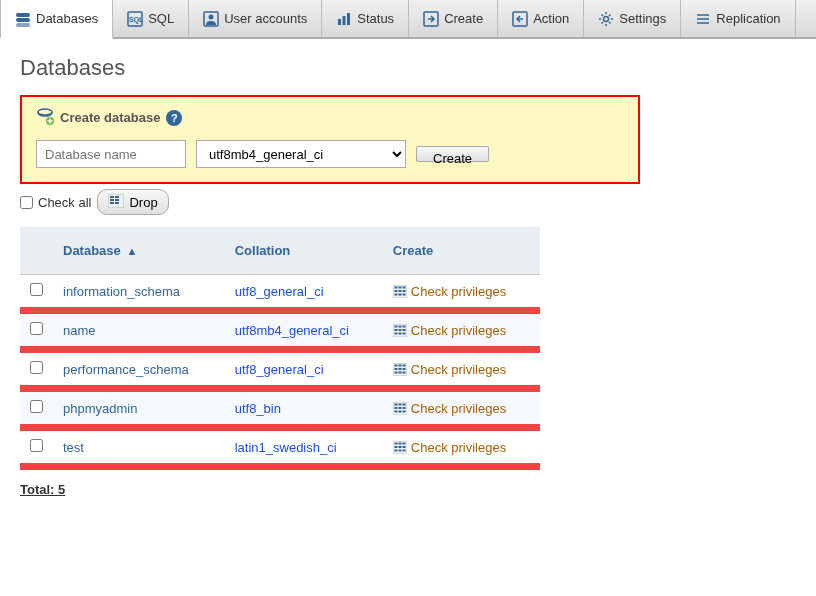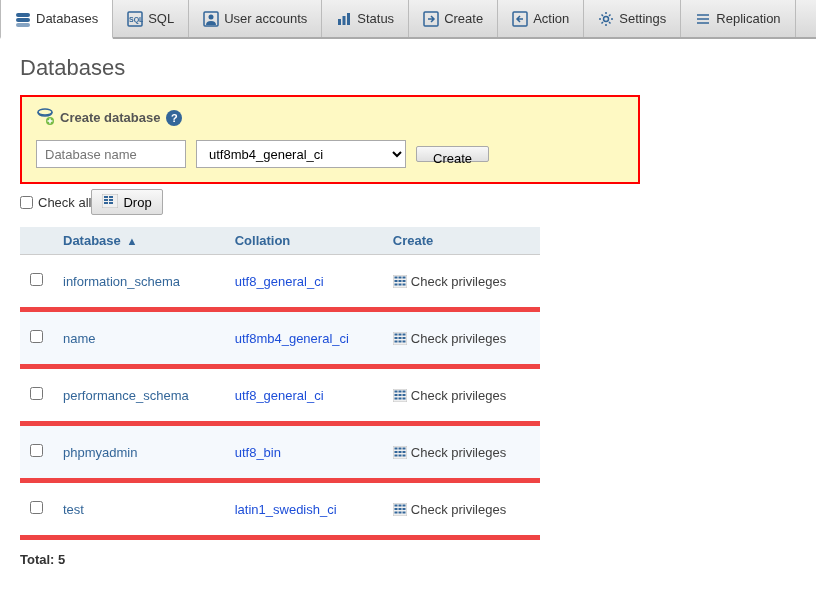--- a/index.html
+++ b/index.html
@@ -95,90 +95,92 @@
       font-size: 13px;
       cursor: pointer;
       height: 16px;
       border-radius: 2px;
     }
 
     
     .action-row {
       display: flex;
       align-items: center;
+      gap: 6px;
       margin-bottom: 12px;
     }
     .check-all-label {
       display: flex;
       align-items: center;
       gap: 5px;
       font-size: 13px;
       cursor: pointer;
     }
     .drop-btn {
       display: flex;
       align-items: center;
       gap: 5px;
       border: 1px solid #aaa;
       background: linear-gradient(to bottom, #f8f8f8, #e0e0e0);
       padding: 3px 10px;
       font-size: 13px;
       cursor: pointer;
-      border-radius: 2px;
+      border-radius: 10px;
       height: 26px;
     }
 
     
     .db-table {
       width: 100%;
       max-width: 520px;
       border-collapse: collapse;
       font-size: 13px;
     }
     .db-table thead tr {
       background: #e8eef2;
     }
     .db-table th {
       text-align: left;
-      padding: 6px 10px;
+      padding: 16px 10px;
       font-weight: bold;
       color: #336699;
       border-bottom: 1px solid #ccc;
       white-space: nowrap;
     }
     .db-table th.sortable { cursor: pointer; }
     .db-table td {
-      padding: 18px 10px;
-      border-bottom: 5px solid #ef4444;
+      padding: 8px 10px;
+      border-bottom: 7px solid #ef4444;
       vertical-align: middle;
     }
     .db-table tbody tr:nth-child(even) { background: #f5f9fd; }
 
     .db-link {
       color: #336699;
       text-decoration: none;
       cursor: pointer;
     }
 
     .collation-text { color: #1d4ed8; }
 
     .check-privileges-link {
       display: flex;
       align-items: center;
       gap: 4px;
-      color: #404040;
+      color: #a16207;
       text-decoration: none;
       cursor: pointer;
       white-space: nowrap;
     }
 
     .total-row {
       margin-top: 12px;
       font-weight: bold;
       font-size: 13px;
+      text-decoration: underline;
     }
     .sort-arrow { font-size: 11px; margin-left: 2px; }
 
     
     .help-icon {
       display: inline-flex;
       align-items: center;
       justify-content: center;
       width: 16px;
       height: 16px;

